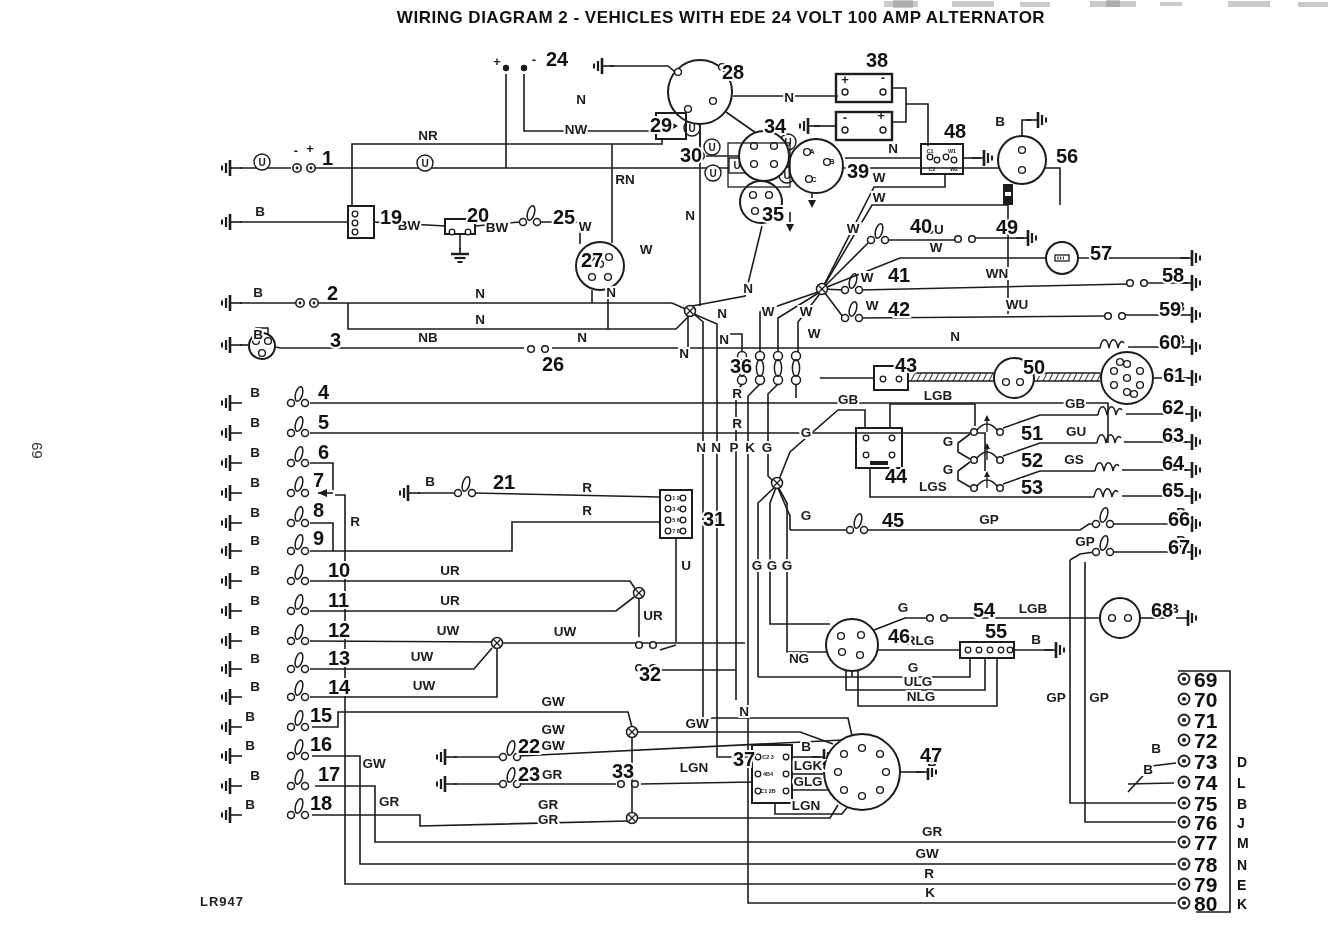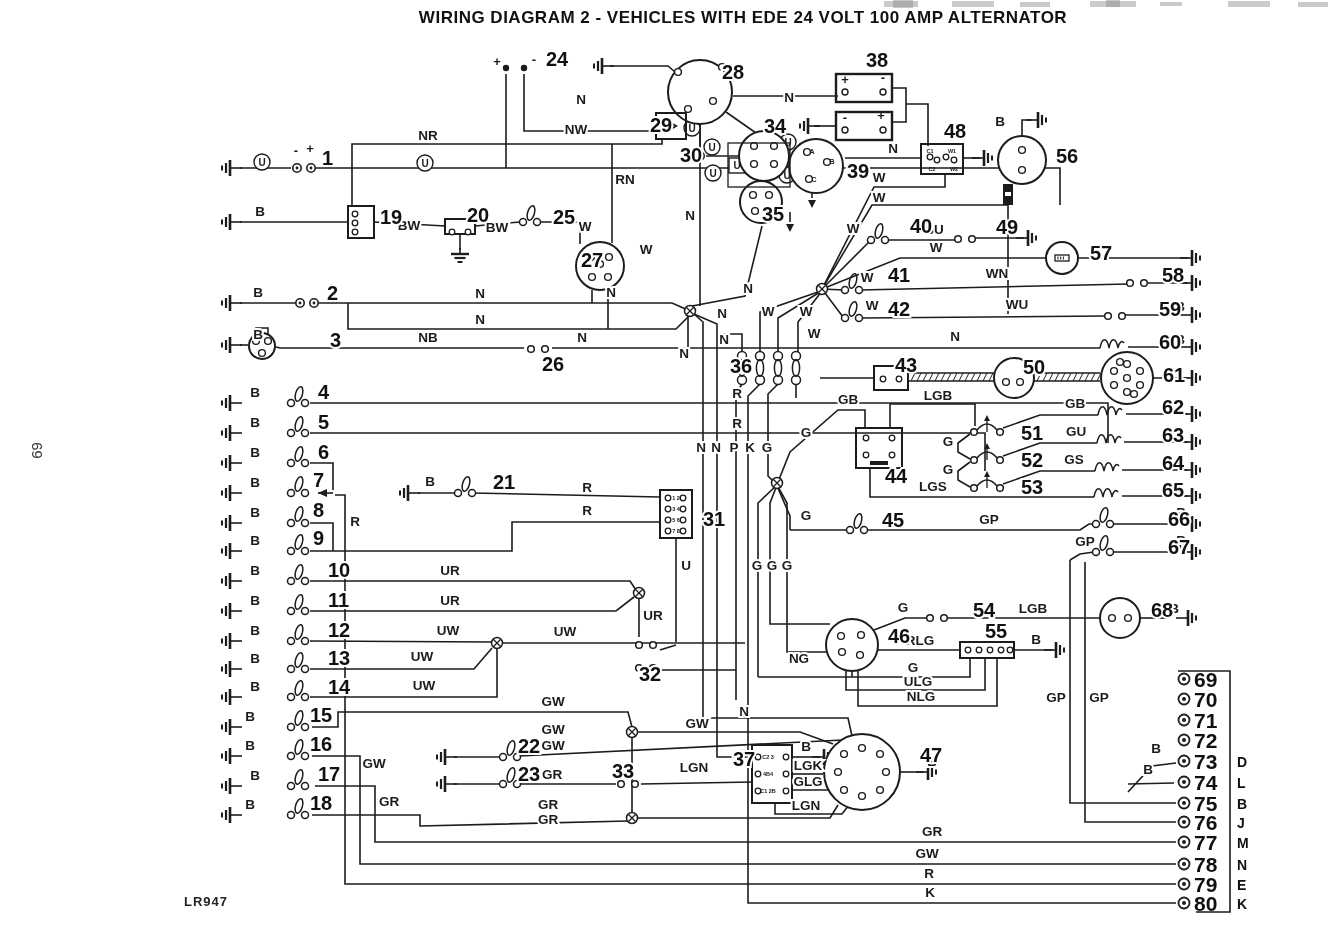--- a/index.html
+++ b/index.html
@@ -1,22 +1,22 @@
 <!DOCTYPE html>
 <html><head>
 <meta charset="utf-8">
 <style>
   html,body{margin:0;padding:0;background:#e8e8e4;}
   #page{position:relative;width:1332px;height:936px;background:#ffffff;overflow:hidden;
         font-family:"Liberation Sans",sans-serif;}
-  #title{position:absolute;left:383px;top:8px;width:720px;text-align:center;
+  #title{position:absolute;left:361px;top:8px;width:720px;text-align:center;
          font-size:17px;font-weight:700;letter-spacing:0.5px;color:#111;}
   #pagenum{position:absolute;left:28px;top:442px;font-size:15px;font-weight:400;color:#333;
            transform:rotate(-90deg);transform-origin:center;}
-  #footer{position:absolute;left:184px;top:894px;font-size:13px;font-weight:700;color:#222;letter-spacing:1px;}
+  #footer{position:absolute;left:200px;top:894px;font-size:13px;font-weight:700;color:#222;letter-spacing:1px;}
   svg{position:absolute;left:0;top:0;}
   text{font-family:"Liberation Sans",sans-serif;}
 </style>
 </head>
 <body>
 
 <div id="page">
   <div id="title">WIRING DIAGRAM 2 - VEHICLES WITH EDE 24 VOLT 100 AMP ALTERNATOR</div>
   <div id="pagenum">69</div>
   <div id="footer">LR947</div>

